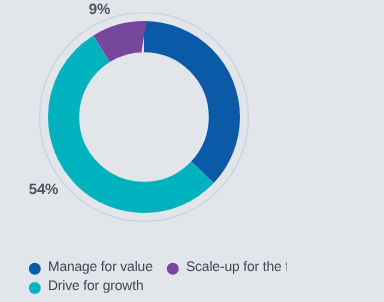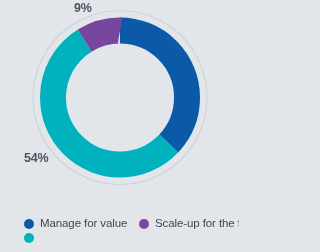--- a/index.html
+++ b/index.html
@@ -102,20 +102,21 @@
     <div class="pct-label pct-left">54%</div>
   </div>
 
   <div class="legend">
     <div class="legend-item legend-item-0">
       <span class="legend-dot" style="background: rgb(11, 90, 168);"></span>
       <span class="legend-label">Manage for value</span>
     </div>
     <div class="legend-item legend-item-1">
       <span class="legend-dot" style="background: rgb(0, 178, 189);"></span>
+      <span class="legend-label">Drive for growth</span>
     </div>
     <div class="legend-item legend-item-2">
       <span class="legend-dot" style="background: rgb(118, 71, 157);"></span>
       <span class="legend-label">Scale-up for the future</span>
     </div>
   </div>
 
 </div>
 
 </body></html>

